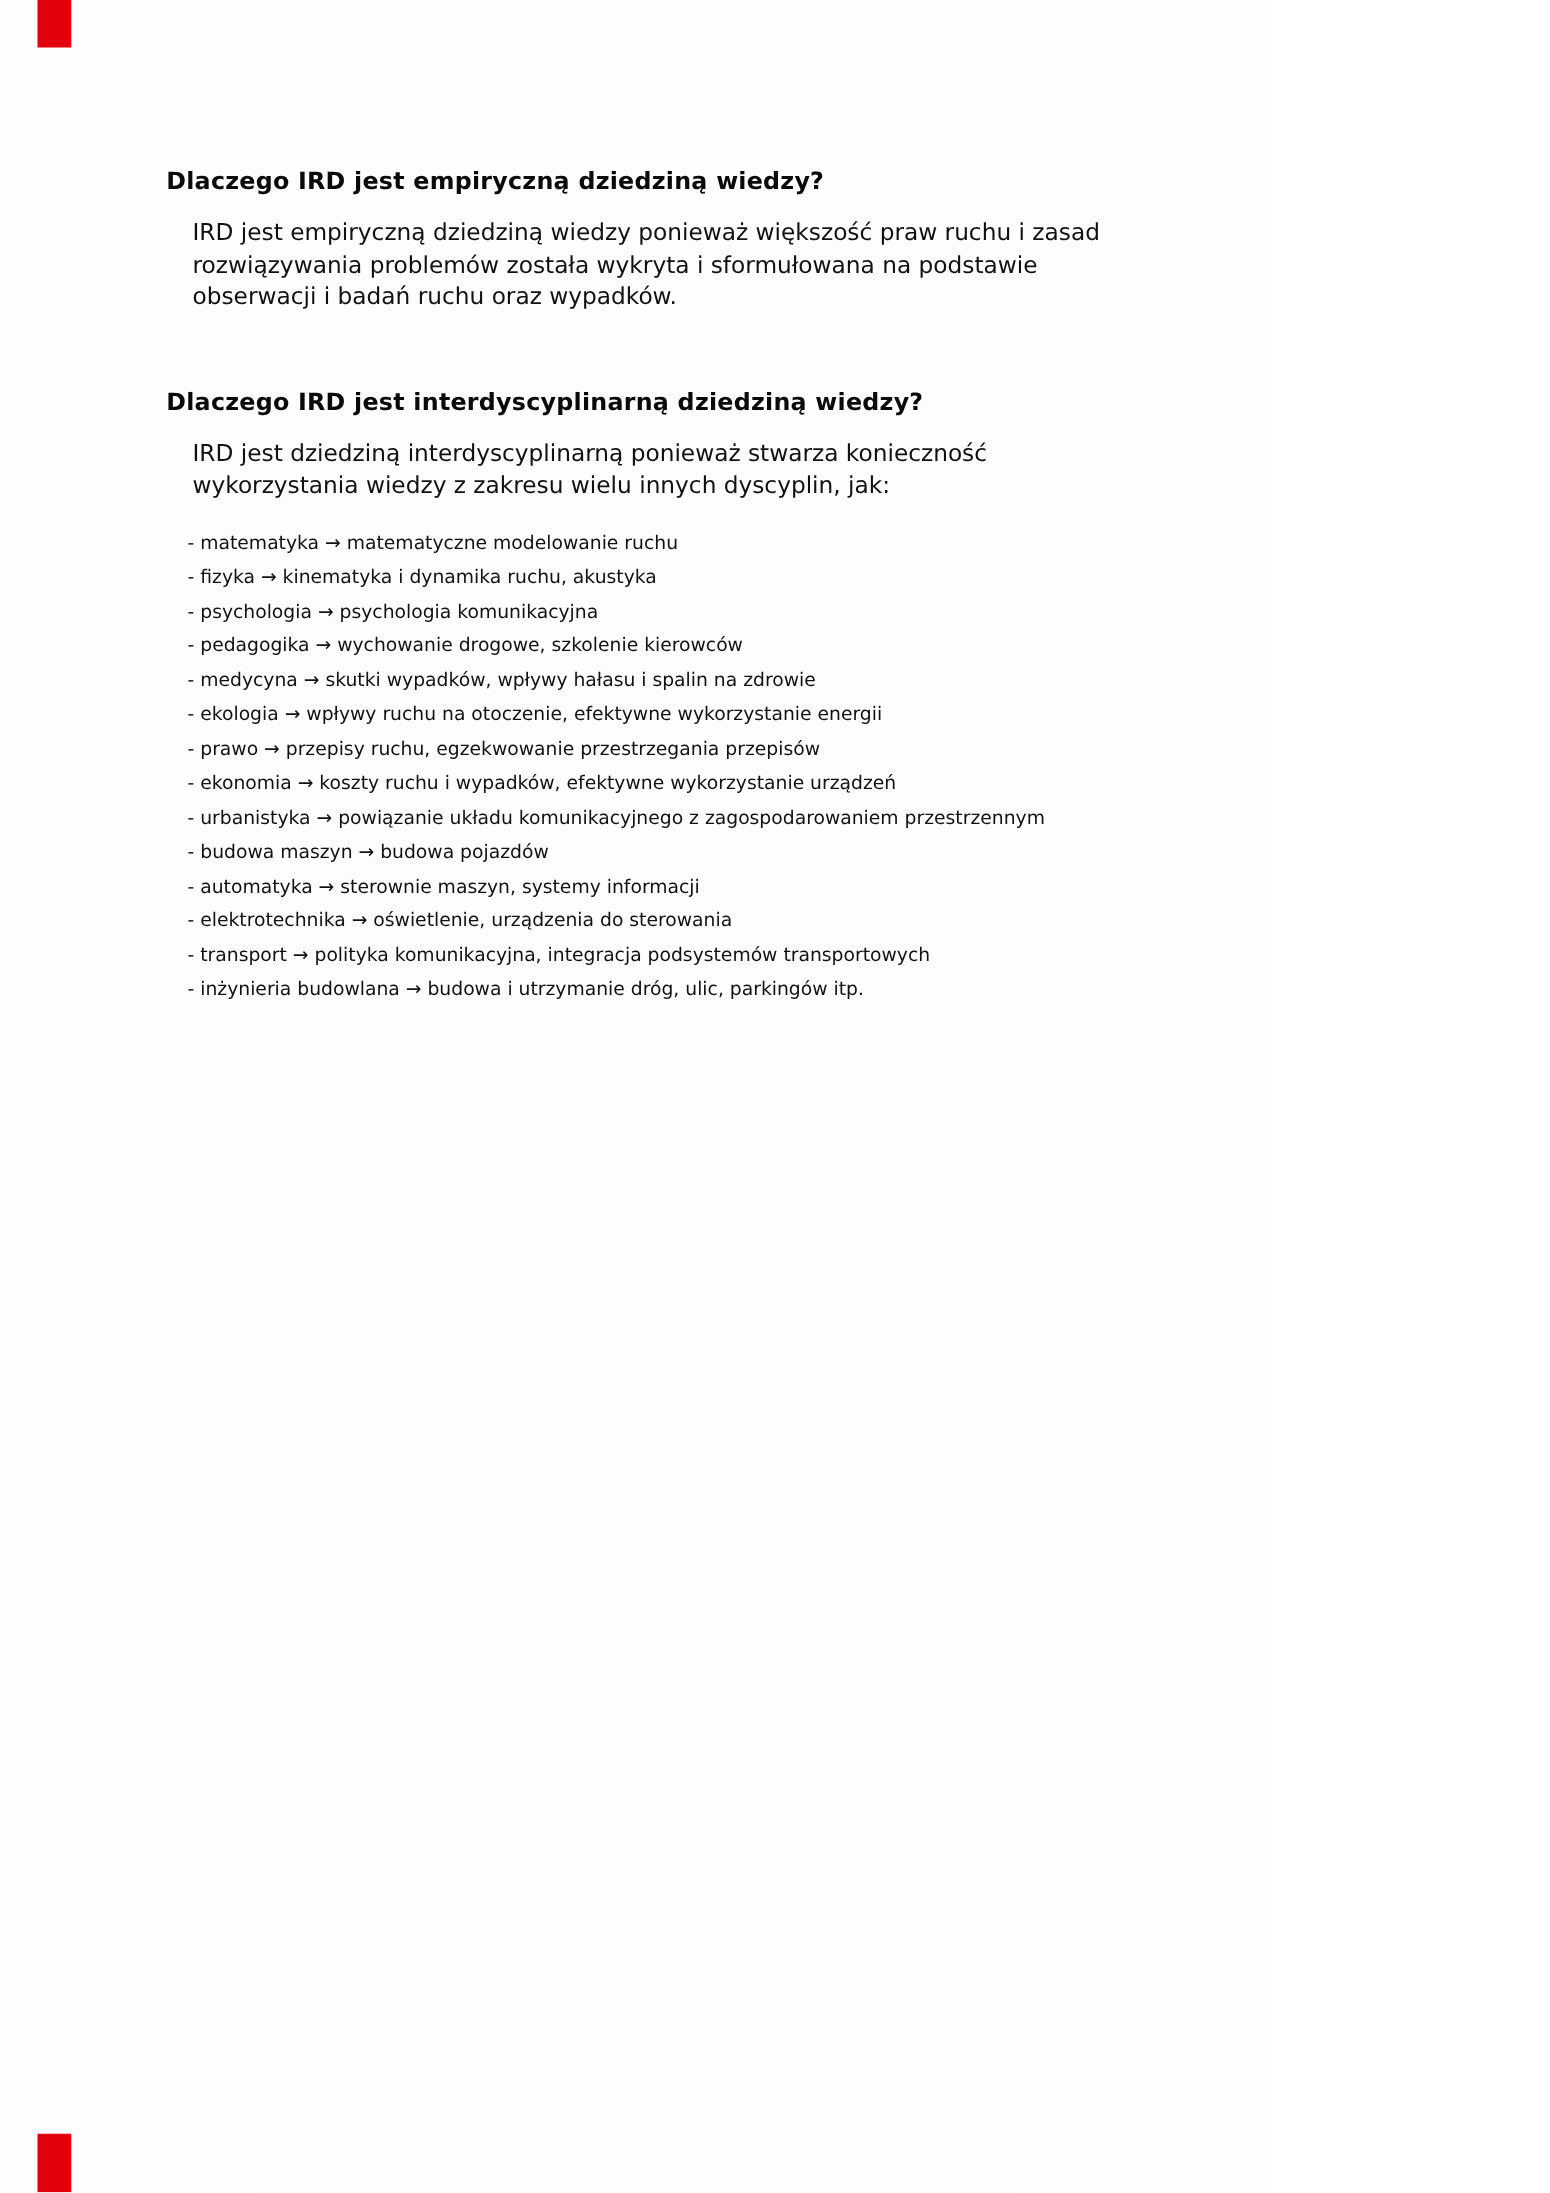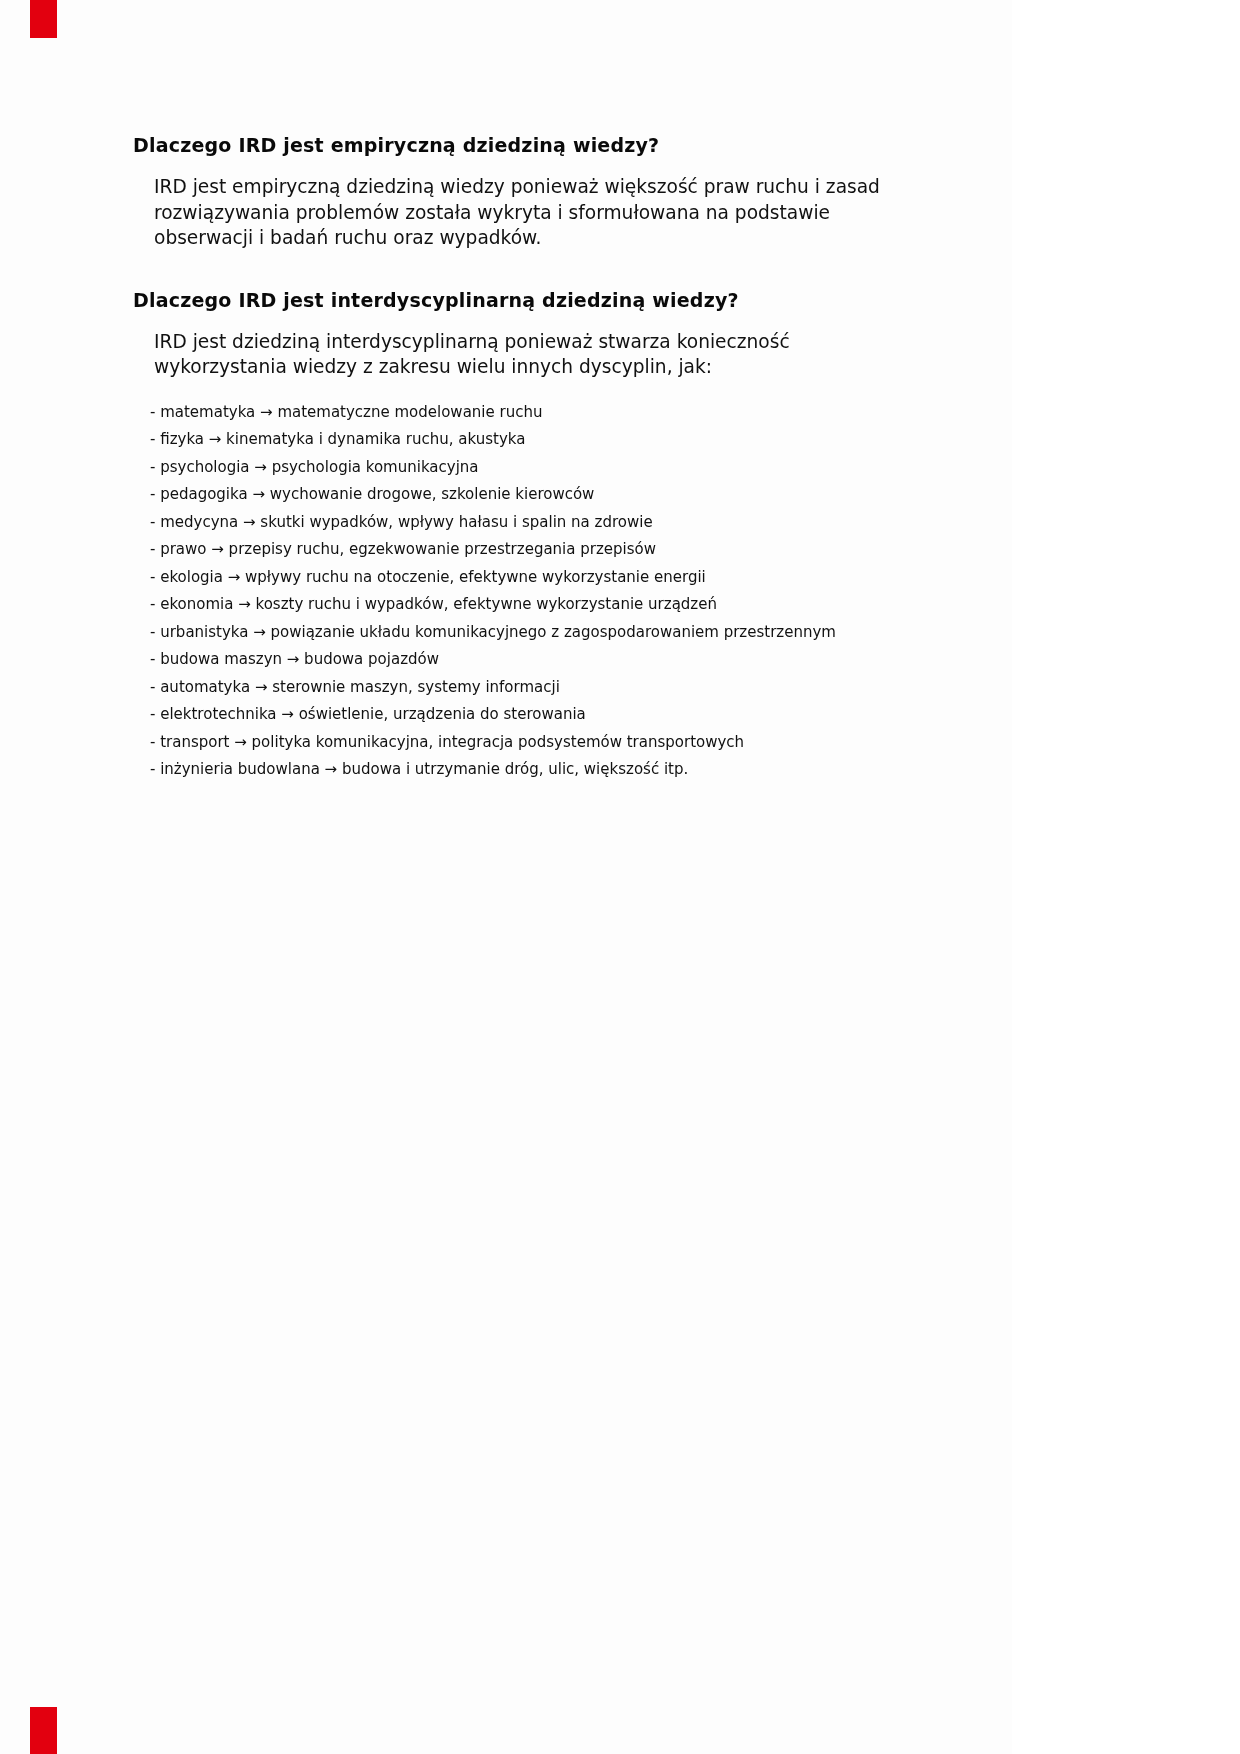--- a/index.html
+++ b/index.html
@@ -24,21 +24,21 @@
   }
   .q-heading {
     font-size: 19px;
     font-weight: bold;
     line-height: 25px;
     margin: 0 0 14px 0;
     letter-spacing: 0.2px;
     color: #0a0a0a;
   }
   .section-2 .q-heading {
-    margin-top: 37px;
+    margin-top: 59px;
   }
   .body-text {
     margin: 16px 0 0 21px;
     max-width: 815px;
     font-size: 18.6px;
     line-height: 25.5px;
     color: #111111;
   }
   .discipline-list {
     margin: 19px 0 0 17px;
@@ -82,29 +82,29 @@
     <div class="section-2">
       <div class="q-heading">Dlaczego IRD jest interdyscyplinarną dziedziną wiedzy?</div>
       <div class="body-text">IRD jest dziedziną interdyscyplinarną ponieważ stwarza konieczność wykorzystania wiedzy z zakresu wielu innych dyscyplin, jak:</div>
 
       <div class="discipline-list body-indent">
         <div class="discipline-item">- matematyka → matematyczne modelowanie ruchu</div>
         <div class="discipline-item">- fizyka → kinematyka i dynamika ruchu, akustyka</div>
         <div class="discipline-item">- psychologia → psychologia komunikacyjna</div>
         <div class="discipline-item">- pedagogika → wychowanie drogowe, szkolenie kierowców</div>
         <div class="discipline-item">- medycyna → skutki wypadków, wpływy hałasu i spalin na zdrowie</div>
+        <div class="discipline-item">- ekologia → wpływy ruchu na otoczenie, efektywne wykorzystanie energii</div>
         <div class="discipline-item">- prawo → przepisy ruchu, egzekwowanie przestrzegania przepisów</div>
-        <div class="discipline-item">- ekologia → wpływy ruchu na otoczenie, efektywne wykorzystanie energii</div>
         <div class="discipline-item">- ekonomia → koszty ruchu i wypadków, efektywne wykorzystanie urządzeń</div>
         <div class="discipline-item">- urbanistyka → powiązanie układu komunikacyjnego z zagospodarowaniem przestrzennym</div>
         <div class="discipline-item">- budowa maszyn → budowa pojazdów</div>
         <div class="discipline-item">- automatyka → sterownie maszyn, systemy informacji</div>
         <div class="discipline-item">- elektrotechnika → oświetlenie, urządzenia do sterowania</div>
         <div class="discipline-item">- transport → polityka komunikacyjna, integracja podsystemów transportowych</div>
-        <div class="discipline-item">- inżynieria budowlana → budowa i utrzymanie dróg, ulic, większość itp.</div>
+        <div class="discipline-item">- inżynieria budowlana → budowa i utrzymanie dróg, ulic, parkingów itp.</div>
       </div>
     </div>
 
   </div>
 
   <div class="stamp stamp-bottom" style="background: rgb(226, 0, 15);"></div>
 
 </div>
 
 </body></html>

